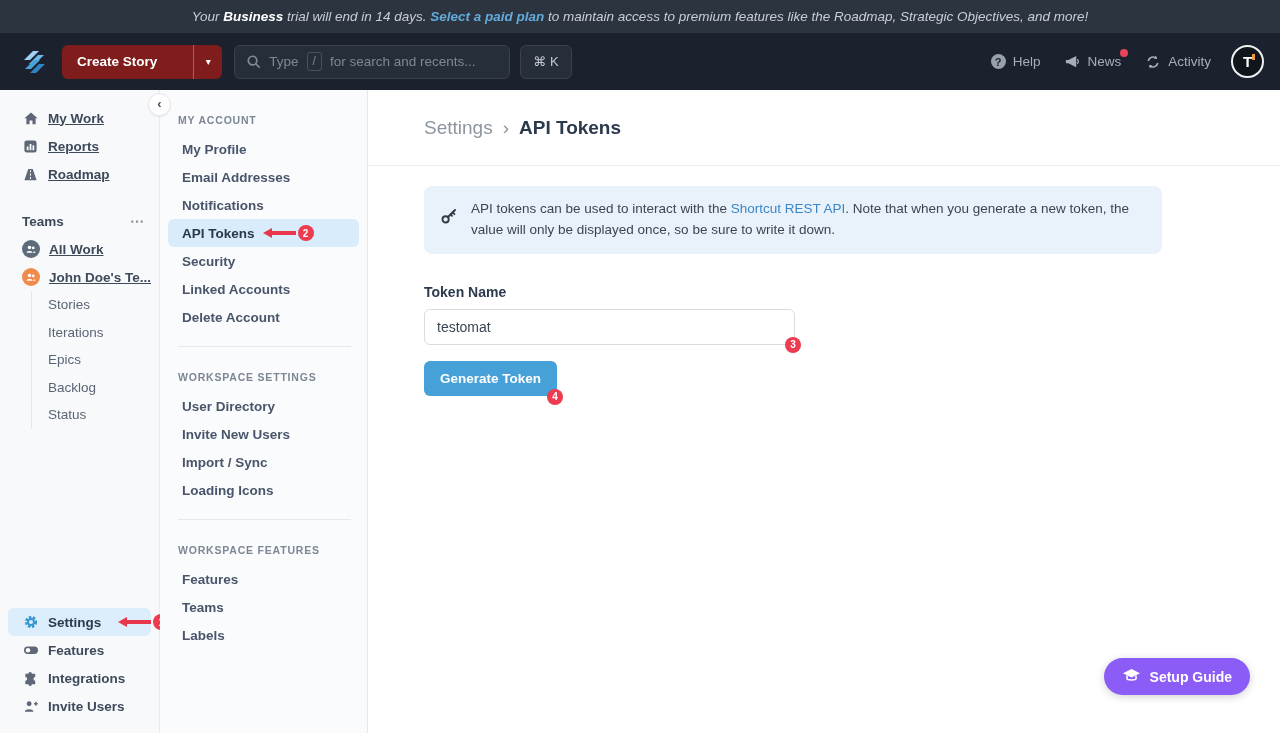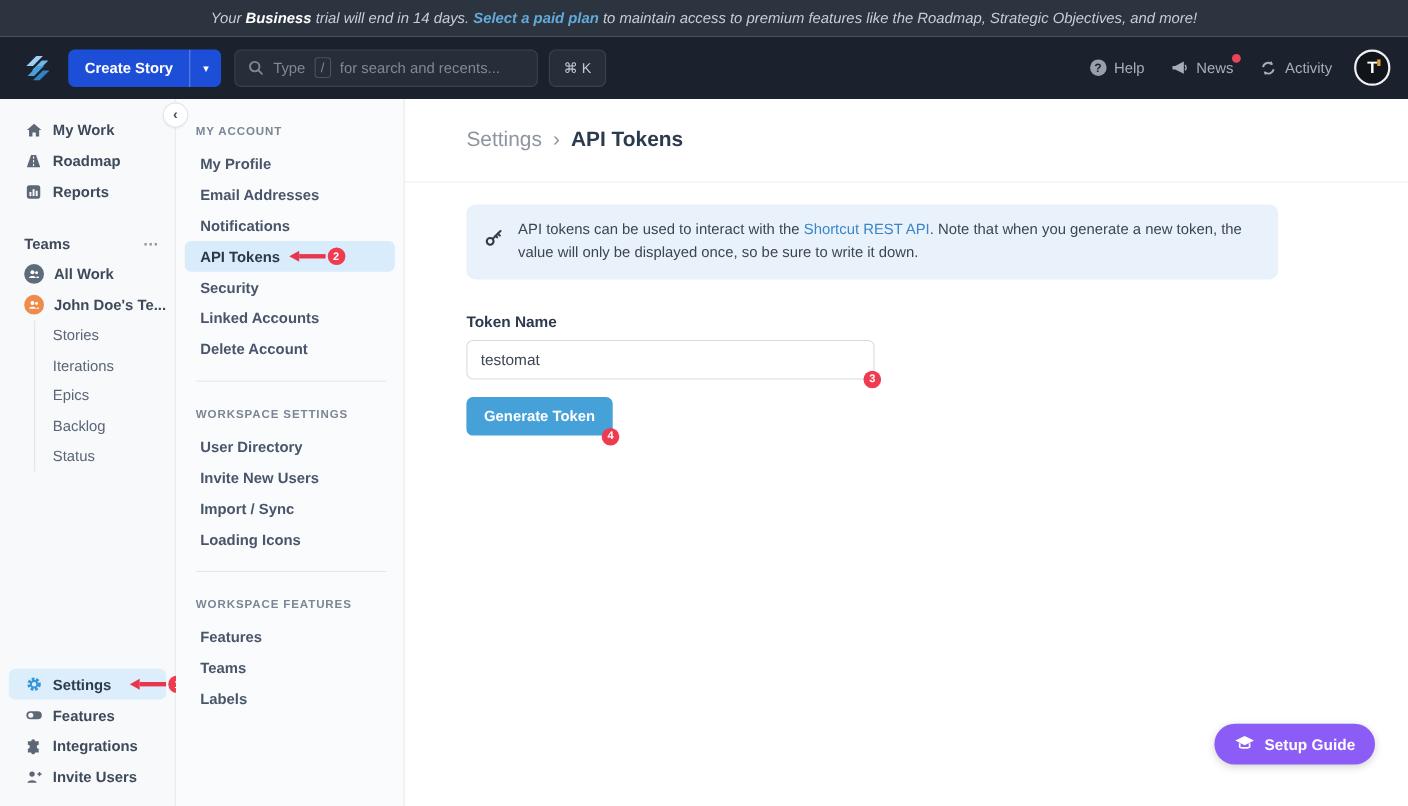--- a/index.html
+++ b/index.html
@@ -9,21 +9,21 @@
 
   
   .banner { height:33px; background:#2c3440; color:#c7ced7; font-size:13.5px;
             display:flex; align-items:center; justify-content:center; gap:4px; flex:0 0 auto;font-style:italic; }
   .banner b { color:#fff; }
   .banner .blink { color:#63aad9; font-weight:600; cursor:pointer; }
 
   
   .topbar { height:57px; background:#1b222d; display:flex; align-items:center; padding:0 16px; flex:0 0 auto; }
   .logo { width:36px; height:36px; margin-right:10px; flex:0 0 auto; }
-  .create-btn { display:flex; height:34px; border-radius:6px; overflow:hidden; background:#1d4ed8; cursor:pointer; }
+  .create-btn { display:flex; height:34px; border-radius:6px; overflow:hidden; background:#7f1d1d; cursor:pointer;gap:21px; }
   .create-main { padding:0 15px; display:flex; align-items:center; color:#fff; font-weight:700; font-size:13.5px; }
   .create-caret { width:29px; border-left:1px solid rgba(255,255,255,.3); display:flex; align-items:center; justify-content:center; color:#fff; font-size:10px; }
   .searchbox { width:276px; height:34px; background:#262e39; border:1px solid #3a424e; border-radius:6px;
                display:flex; align-items:center; padding:0 11px; gap:8px; color:#7f8894; font-size:13.5px; margin-left:12px; cursor:text; }
   .slashkey { border:1px solid #4a525f; border-radius:3px; padding:0 5px; font-size:12px; line-height:17px; }
   .cmdk { height:34px; border:1px solid #3a424e; background:#262e39; border-radius:6px; display:flex; align-items:center;
           padding:0 12px; color:#c3cad2; font-size:13px; margin-left:10px; cursor:pointer; }
   .tb-spacer { flex:1; }
   .hitem { display:flex; align-items:center; gap:7px; color:#a6aeb9; font-size:13.5px; margin-left:24px; cursor:pointer; position:relative; }
   .qmark { width:15px; height:15px; border-radius:50%; background:#97a0ab; color:#1b222d; font-size:11px; font-weight:700;
@@ -31,21 +31,21 @@
   .newsdot { position:absolute; top:-5px; right:-7px; width:8px; height:8px; border-radius:50%; background:#e8455a; }
   .avatar { width:33px; height:33px; border-radius:50%; background:#10151c; border:2px solid #eef0f2; margin-left:20px;
             display:flex; align-items:center; justify-content:center; color:#fff; font-weight:700; font-size:15px; cursor:pointer; position:relative; }
   .avatar .tick { position:absolute; right:7px; top:7px; width:3px; height:6px; background:#e79b3f; }
 
   
   .app { flex:1; display:flex; position:relative; min-height:0; }
 
   
   .sidebar { width:160px; background:#f8f9fb; border-right:1px solid #e9ebee; display:flex; flex-direction:column; padding-top:14px; }
-  .srow { height:28px; display:flex; align-items:center; padding:0 8px 0 22px; font-size:13.5px; font-weight:600; color:#3e4a5a; gap:9px; cursor:pointer; }
+  .srow { height:28px; display:flex; align-items:center; padding:0 8px 0 22px; font-size:13.5px; font-weight:600; color:#3e4a5a; gap:9px; cursor:pointer;text-decoration:underline; }
   .srow .sic { width:17px; height:16px; color:#5d6775; display:flex; align-items:center; justify-content:center; flex:0 0 auto; }
   .teams-row { margin-top:19px; height:28px; display:flex; align-items:center; padding:0 14px 0 22px; font-size:13.5px; font-weight:700; color:#3e4a5a; }
   .teams-row .dots { margin-left:auto; color:#8b94a1; font-size:14px; letter-spacing:1px; cursor:pointer; }
   .tavatar { width:18px; height:18px; border-radius:50%; display:flex; align-items:center; justify-content:center; flex:0 0 auto; }
   .tavatar.gray { background:#5d6b7a; }
   .tavatar.orange { background:#f08b4b; }
   .subitems { margin-left:31px; border-left:1px solid #e2e5e9; padding-left:16px; }
   .subrow { height:27.5px; display:flex; align-items:center; font-size:13.5px; color:#5a6575; cursor:pointer; }
   .side-bottom { margin-top:auto; padding:0 8px 13px 0; }
   .brow { height:28px; display:flex; align-items:center; padding-left:14px; margin-left:8px; font-size:13.5px; font-weight:600; color:#3e4a5a; gap:9px; cursor:pointer; }
@@ -159,38 +159,38 @@
         <span class="sic">
           <svg width="16" height="15" viewBox="0 0 16 16">
               <path d="M8 1.5 L15 7.6 H12.9 V14 H9.6 V10.2 H6.4 V14 H3.1 V7.6 H1 Z" fill="currentColor"></path>
             </svg>
         </span>
         <span>My Work</span>
       </div>
       <div class="srow">
         <span class="sic">
           <svg width="15" height="15" viewBox="0 0 16 16">
+              <rect x="1.5" y="1.5" width="13" height="13" rx="2.5" fill="currentColor"></rect>
+              <rect x="4" y="8" width="1.9" height="4" fill="#f8f9fb"></rect>
+              <rect x="7.05" y="5.3" width="1.9" height="6.7" fill="#f8f9fb"></rect>
+              <rect x="10.1" y="6.8" width="1.9" height="5.2" fill="#f8f9fb"></rect>
+            </svg>
+        </span>
+        <span>Reports</span>
+      </div>
+      <div class="srow">
+        <span class="sic">
+          <svg width="15" height="15" viewBox="0 0 16 16">
               <path d="M5.6 2 H10.4 L14.5 14 H1.5 Z" fill="currentColor"></path>
               <rect x="7.45" y="3.4" width="1.1" height="2.2" fill="#f8f9fb"></rect>
               <rect x="7.45" y="7" width="1.1" height="2.2" fill="#f8f9fb"></rect>
               <rect x="7.45" y="10.6" width="1.1" height="2.2" fill="#f8f9fb"></rect>
             </svg>
         </span>
         <span>Roadmap</span>
-      </div>
-      <div class="srow">
-        <span class="sic">
-          <svg width="15" height="15" viewBox="0 0 16 16">
-              <rect x="1.5" y="1.5" width="13" height="13" rx="2.5" fill="currentColor"></rect>
-              <rect x="4" y="8" width="1.9" height="4" fill="#f8f9fb"></rect>
-              <rect x="7.05" y="5.3" width="1.9" height="6.7" fill="#f8f9fb"></rect>
-              <rect x="10.1" y="6.8" width="1.9" height="5.2" fill="#f8f9fb"></rect>
-            </svg>
-        </span>
-        <span>Reports</span>
       </div>
 
       <div class="teams-row">
         <span>Teams</span>
         <span class="dots">⋯</span>
       </div>
       <div class="srow">
         <span class="tavatar gray">
           <svg width="12" height="12" viewBox="0 0 16 16">
               <circle cx="6" cy="6" r="2.4" fill="#fff"></circle>

